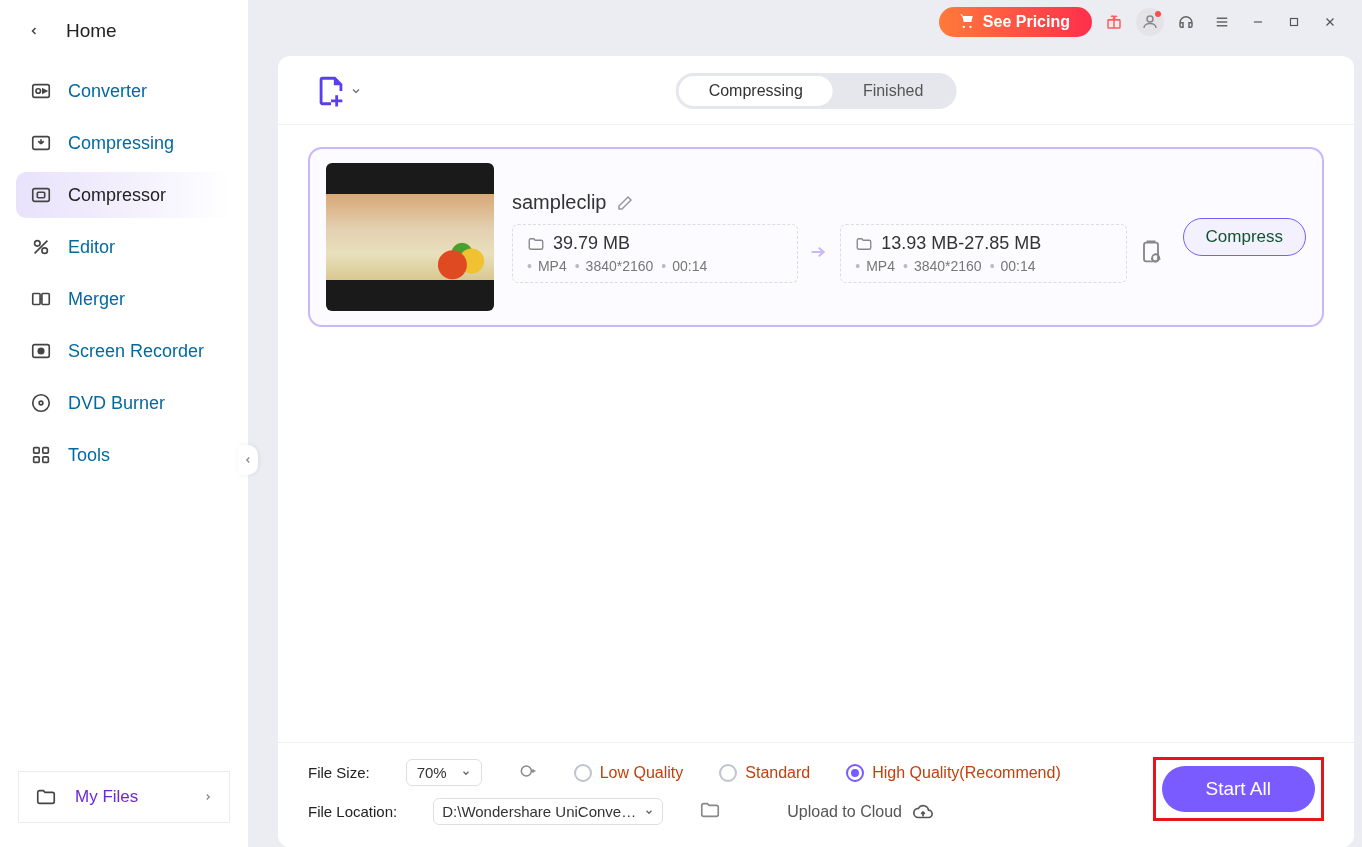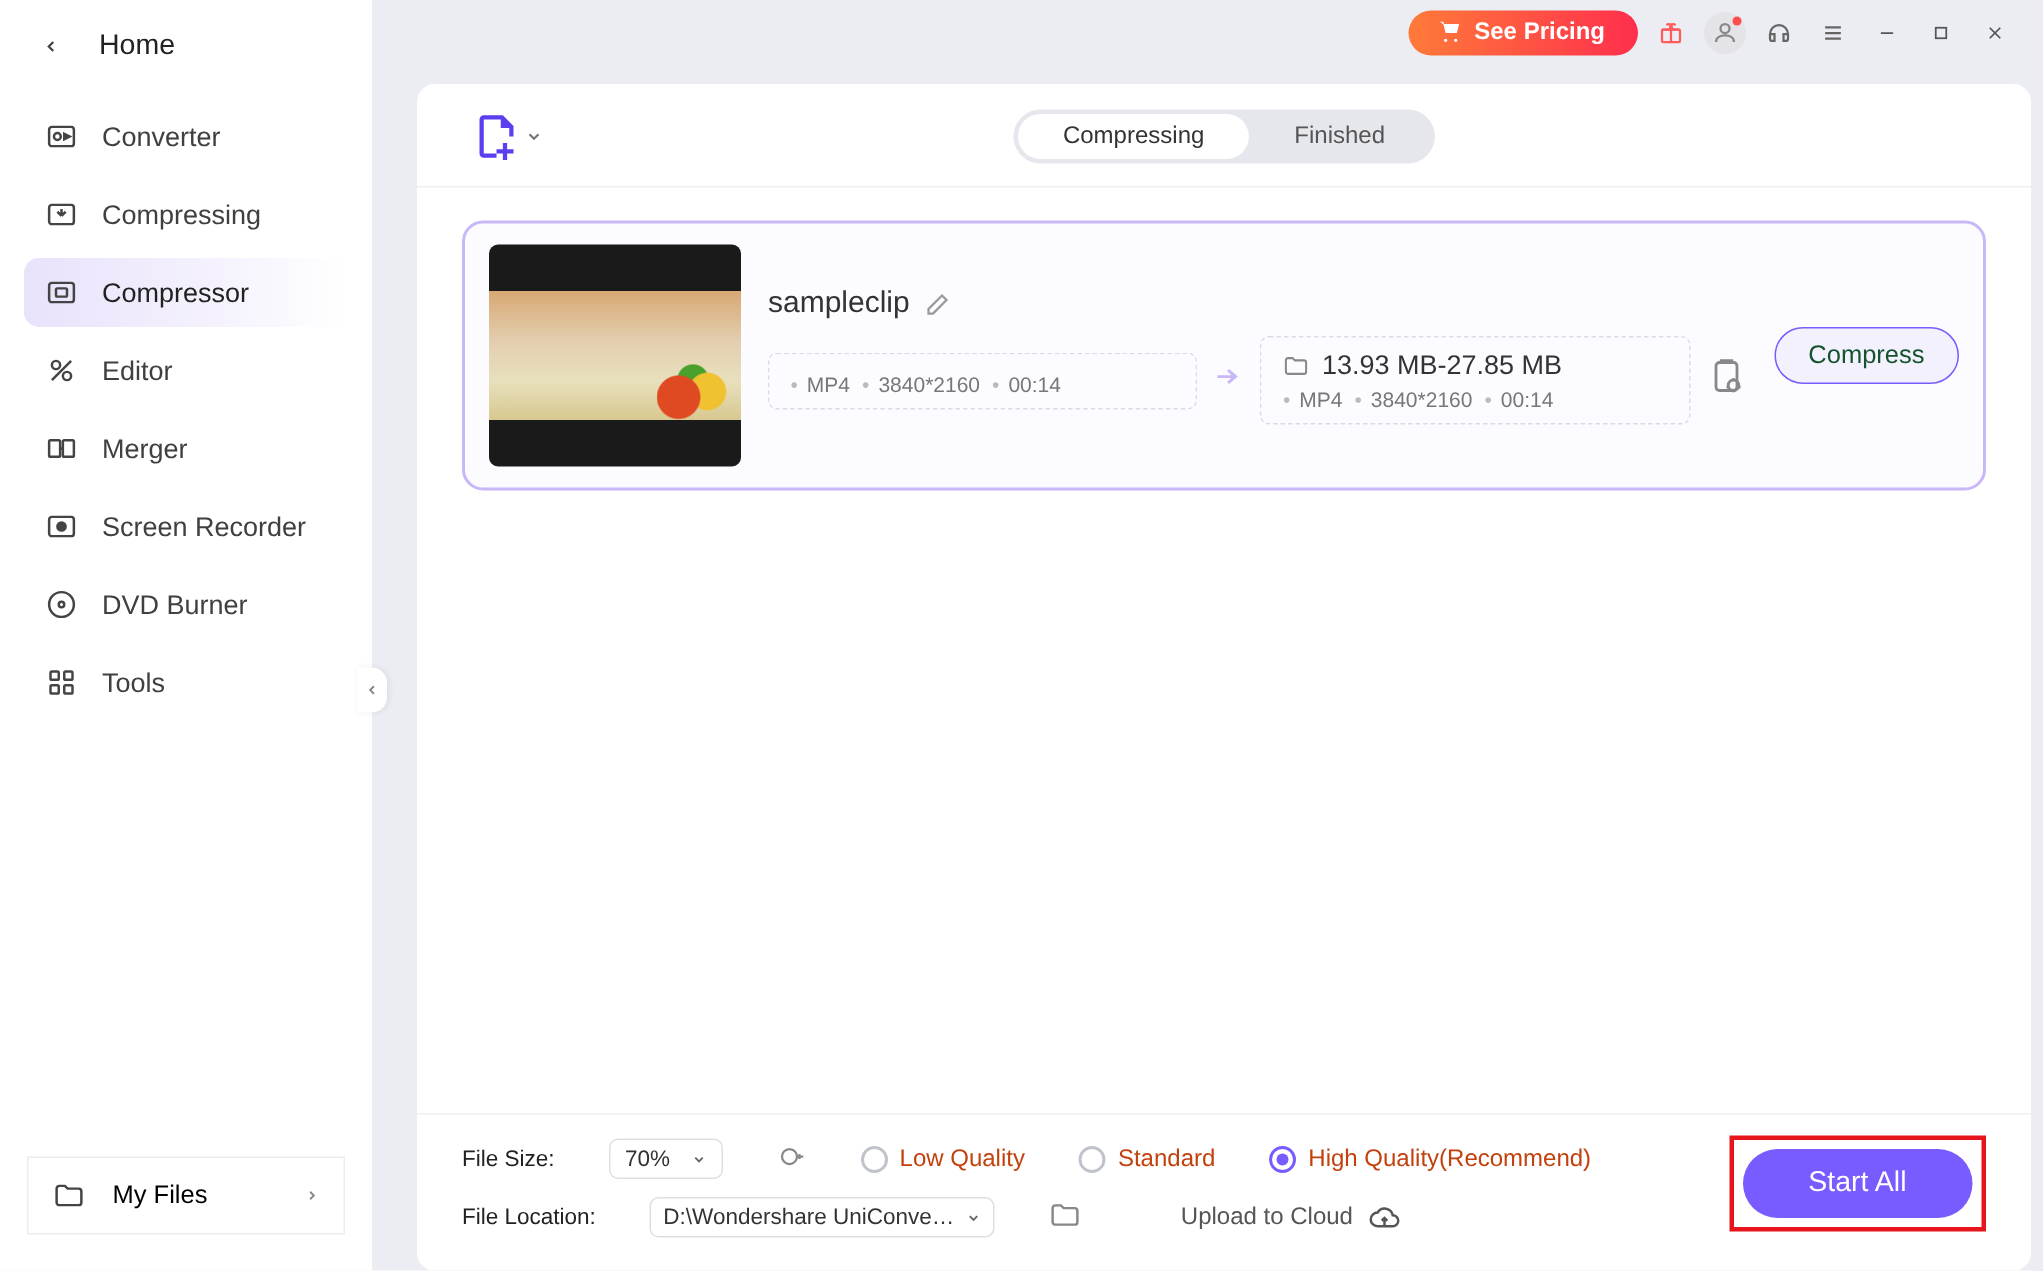--- a/index.html
+++ b/index.html
@@ -7,26 +7,26 @@
 .app { display: flex; width: 100%; height: 100%; }
 
 
 .sidebar { width: 248px; background: #ffffff; display: flex; flex-direction: column; position: relative; }
 .collapse-btn { position: absolute; right: -10px; top: 445px; width: 20px; height: 30px; background: #fff; border-radius: 0 10px 10px 0; display: flex; align-items: center; justify-content: center; cursor: pointer; box-shadow: 1px 0 4px rgba(0,0,0,0.08); }
 .collapse-btn svg { width: 10px; height: 10px; }
 .home-row { display: flex; align-items: center; padding: 20px 22px 18px 28px; cursor: pointer; }
 .home-row svg.chev { width: 12px; height: 12px; margin-right: 26px; color: #444; }
 .home-label { font-size: 19px; color: #222; font-weight: 400; }
 .nav-list { display: flex; flex-direction: column; gap: 6px; padding: 8px 16px 0 16px; }
-.nav-item { display: flex; align-items: center; padding: 12px 12px 12px 14px; border-radius: 10px; cursor: pointer; font-size: 18px; color: #404040; }
+.nav-item { display: flex; align-items: center; padding: 12px 12px 12px 14px; border-radius: 10px; cursor: pointer; font-size: 18px; color: #0369a1; }
 .nav-item.active { background: linear-gradient(90deg, #e8e2fb 0%, #f5f2fd 60%, rgba(255,255,255,0) 100%); color: #222; }
 .nav-icon { width: 22px; height: 22px; margin-right: 16px; color: #444; flex-shrink: 0; }
 .nav-label {}
 
-.myfiles { margin: auto 18px 24px 18px; padding: 14px 16px; border: 1px solid #ececf0; border-radius: 0; display: flex; align-items: center; cursor: pointer; font-size: 17px; color: #000000; justify-content: space-between; }
+.myfiles { margin: auto 18px 24px 18px; padding: 14px 16px; border: 1px solid #ececf0; border-radius: 0; display: flex; align-items: center; cursor: pointer; font-size: 17px; color: #6d28d9; justify-content: space-between; }
 .myfiles .nav-icon { margin-right: 18px; }
 .myfiles .chev-r { margin-left: auto; width: 10px; height: 10px; color: #888; }
 
 
 .main { flex: 1; display: flex; flex-direction: column; background: #ecedf2; }
 
 
 .titlebar { height: 44px; display: flex; align-items: center; justify-content: flex-end; padding: 0 18px 0 0; gap: 8px; }
 .see-pricing { display: flex; align-items: center; gap: 8px; background: linear-gradient(90deg, #ff7a39, #ff2f4d); color: #fff; font-weight: 700; font-size: 16px; padding: 6px 22px 6px 18px; border-radius: 999px; cursor: pointer; }
 .see-pricing svg { width: 18px; height: 18px; }
@@ -255,20 +255,26 @@
             </div>
           <div class="file-details">
             <div class="file-name-row">
               <span class="file-name">sampleclip</span>
               <svg class="edit-icon" viewBox="0 0 24 24" fill="none" stroke="currentColor" stroke-width="2">
                   <path d="M4 20h4L20 8l-4-4L4 16v4z"></path>
                 </svg>
             </div>
             <div class="info-row">
               <div class="info-box">
+                <div class="size-row">
+                  <svg width="18" height="18" viewBox="0 0 24 24" fill="none" stroke="#888" stroke-width="1.8">
+                      <path d="M3 7a2 2 0 012-2h4l2 2h8a2 2 0 012 2v8a2 2 0 01-2 2H5a2 2 0 01-2-2V7z"></path>
+                    </svg>
+                  <span>39.79 MB</span>
+                </div>
                 <div class="meta-row">
                   <span>MP4</span>
                   <span>3840*2160</span>
                   <span>00:14</span>
                 </div>
               </div>
               <div class="arrow-mid">
                 <svg viewBox="0 0 24 24" fill="currentColor">
                     <path d="M4 11h10l-3-3 1.4-1.4L18.8 12l-6.4 5.4L11 16l3-3H4z"></path>
                   </svg>

